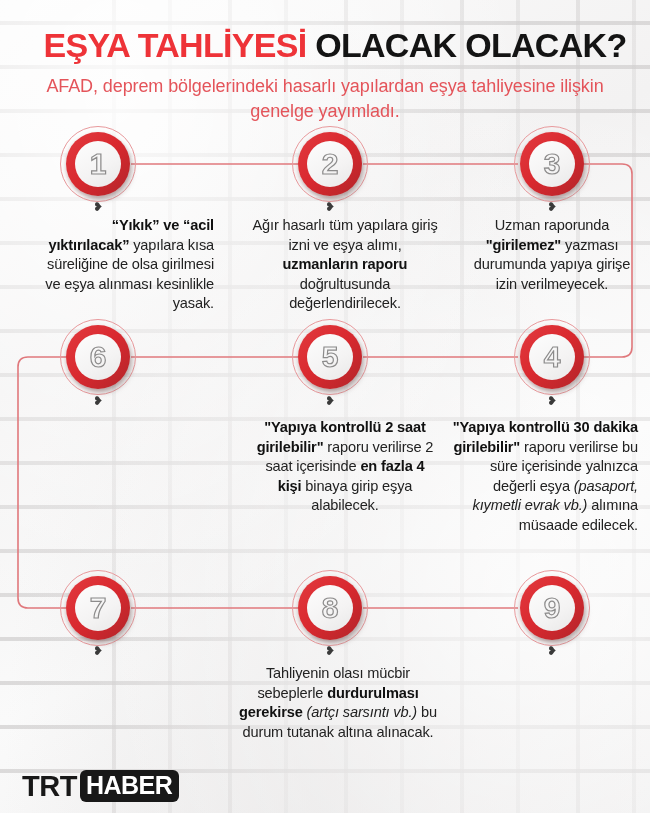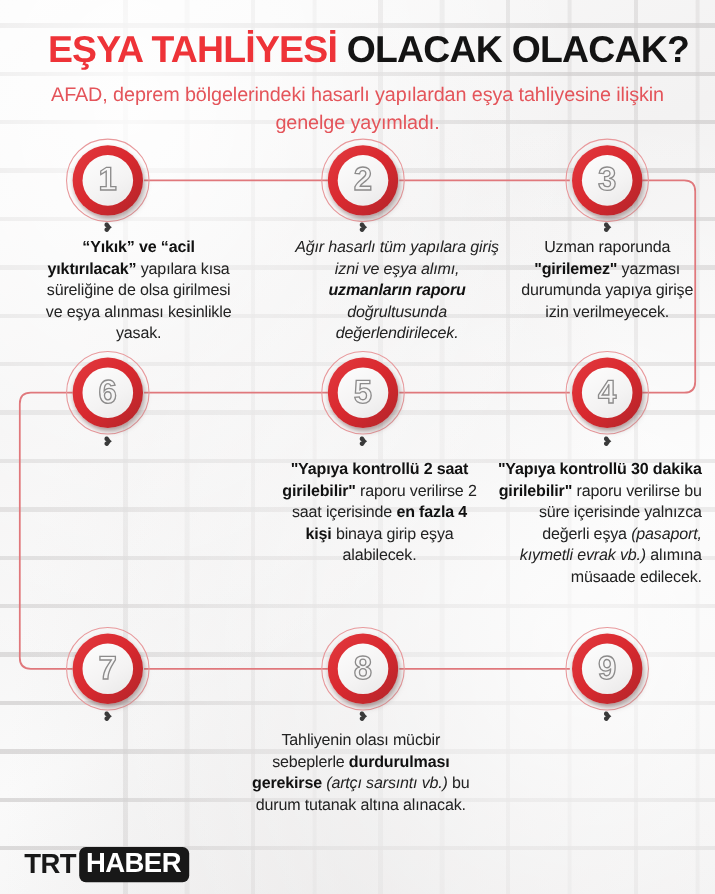--- a/index.html
+++ b/index.html
@@ -134,33 +134,33 @@
   .txt {
     position:absolute;
     z-index:5;
     font-size:14.6px;
     line-height:1.34;
     color:#222;
     letter-spacing:-0.15px;
   }
   .txt b { font-weight:bold; color:#111; }
   .txt i { font-style:italic; }
-  .t-left   { text-align:center; }
+  .t-left   { text-align:right; }
   .t-center { text-align:center; }
   .t-right  { text-align:right; }
 
   
   .logo {
     position:absolute; left:22px; top:771px;
     z-index:6;
     display:flex; align-items:center;
     height:30px;
   }
   .logo .trt {
-    font-size:25px; font-weight:bold; color:#181818;
+    font-size:29px; font-weight:bold; color:#181818;
     letter-spacing:-0.5px; line-height:1;
     font-family:"Liberation Sans", sans-serif;
   }
   .logo .haber {
     margin-left:3px;
     background:#181818;
     color:#fff;
     font-size:25px; font-weight:bold;
     letter-spacing:-0.5px; line-height:1;
     padding:3px 7px 4px 6px;
@@ -277,26 +277,26 @@
   <div class="chev" style="left:323px; top:202px;">❥</div>
   <div class="chev" style="left:545px; top:202px;">❥</div>
   <div class="chev" style="left:545px; top:396px;">❥</div>
   <div class="chev" style="left:323px; top:396px;">❥</div>
   <div class="chev" style="left:91px;  top:396px;">❥</div>
   <div class="chev" style="left:91px;  top:646px;">❥</div>
   <div class="chev" style="left:323px; top:646px;">❥</div>
   <div class="chev" style="left:545px; top:646px;">❥</div>
 
   <div class="txt t-left" style="left:38px;  top:216px; width:176px;"><b>“Yıkık” ve “acil yıktırılacak”</b> yapılara kısa süreliğine de olsa girilmesi ve eşya alınması kesinlikle yasak.</div>
-  <div class="txt t-center" style="left:268px; top:216px; width:186px;font-style:italic;">Ağır hasarlı tüm yapılara giriş izni ve eşya alımı, <b>uzmanların raporu</b> doğrultusunda değerlendirilecek.</div>
+  <div class="txt t-center" style="left:252px; top:216px; width:186px;">Ağır hasarlı tüm yapılara giriş izni ve eşya alımı, <b>uzmanların raporu</b> doğrultusunda değerlendirilecek.</div>
   <div class="txt t-center" style="left:466px; top:216px; width:172px;">Uzman raporunda <b>"girilemez"</b> yazması durumunda yapıya girişe izin verilmeyecek.</div>
 
   <div class="txt t-right" style="left:448px; top:418px; width:190px;"><b>"Yapıya kontrollü 30 dakika girilebilir"</b> raporu verilirse bu süre içerisinde yalnızca değerli eşya <i>(pasaport, kıymetli evrak vb.)</i> alımına müsaade edilecek.</div>
   <div class="txt t-center" style="left:252px; top:418px; width:186px;"><b>"Yapıya kontrollü 2 saat girilebilir"</b> raporu verilirse 2 saat içerisinde <b>en fazla 4 kişi</b> binaya girip eşya alabilecek.</div>
 
-  <div class="txt t-center" style="left:228px; top:664px; width:200px;">Tahliyenin olası mücbir sebeplerle <b>durdurulması gerekirse</b> <i>(artçı sarsıntı vb.)</i> bu durum tutanak altına alınacak.</div>
+  <div class="txt t-center" style="left:238px; top:664px; width:200px;">Tahliyenin olası mücbir sebeplerle <b>durdurulması gerekirse</b> <i>(artçı sarsıntı vb.)</i> bu durum tutanak altına alınacak.</div>
 
   <div class="logo">
     <span class="trt">TRT</span>
     <span class="haber">HABER</span>
   </div>
 
 </div>
 
 </body></html>

